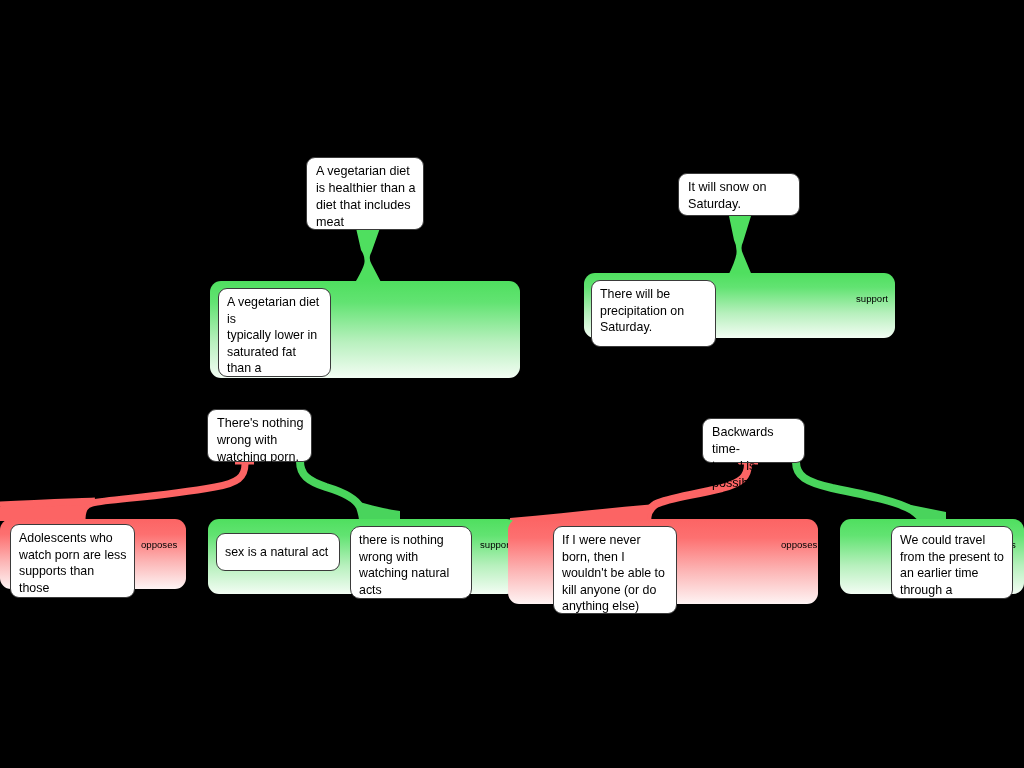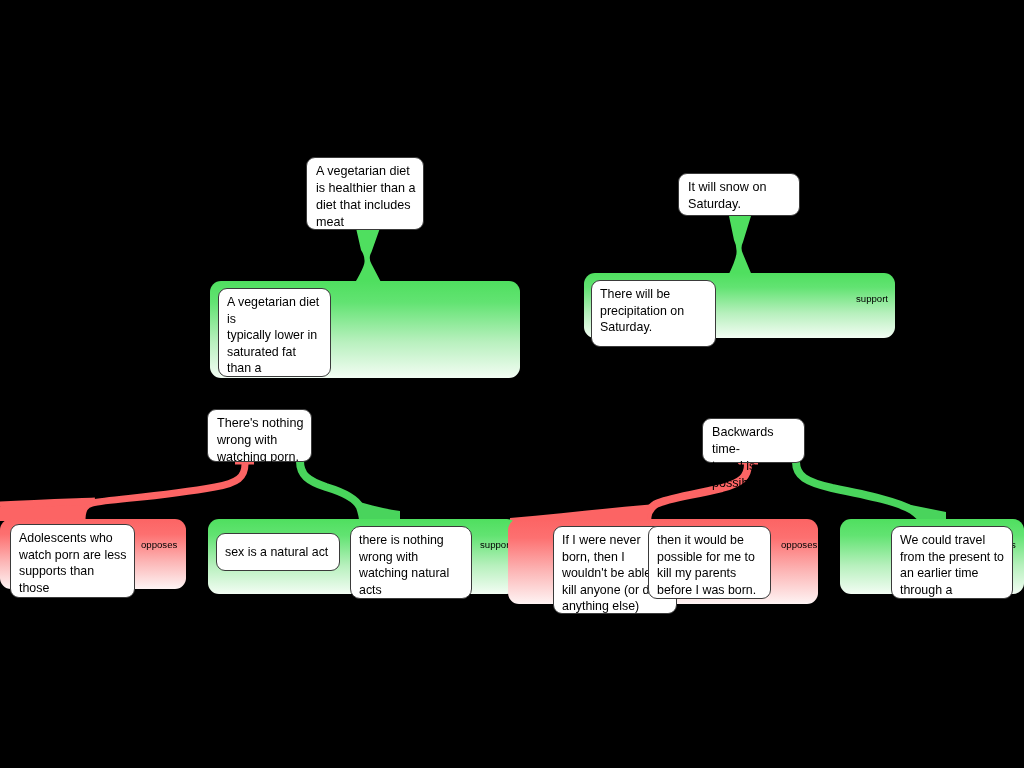--- a/index.html
+++ b/index.html
@@ -175,21 +175,17 @@
 through a wormhole</div>
 
   <div class="group oppose" style="left:508px; top:519px; width:310px; height:85px;">
     <span class="group-label" style="left:273px;">opposes</span>
   </div>
   <div class="card" style="left:516px; top:526px; width:124px; height:88px;margin-left:37px;">If I were never
 born, then I
 wouldn't be able to
 kill anyone (or do
 anything else)</div>
-  <div class="card" style="left:648px; top:526px; width:123px; height:73px;">then it would be
-possible for me to
-kill my parents
-before I was born.</div>
 
   <div class="node" style="left:702px; top:418px; width:103px; height:45px;">Backwards time-
 travel is possible.</div>
 
 </div>
 
 </body></html>

